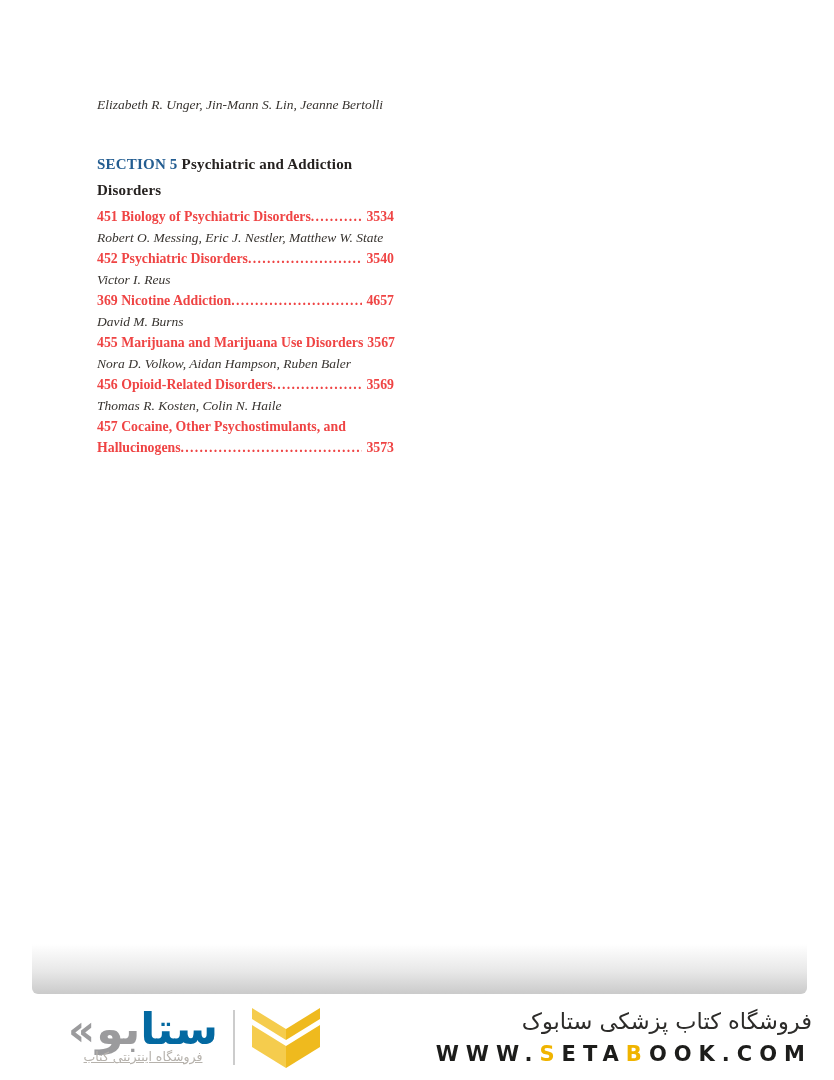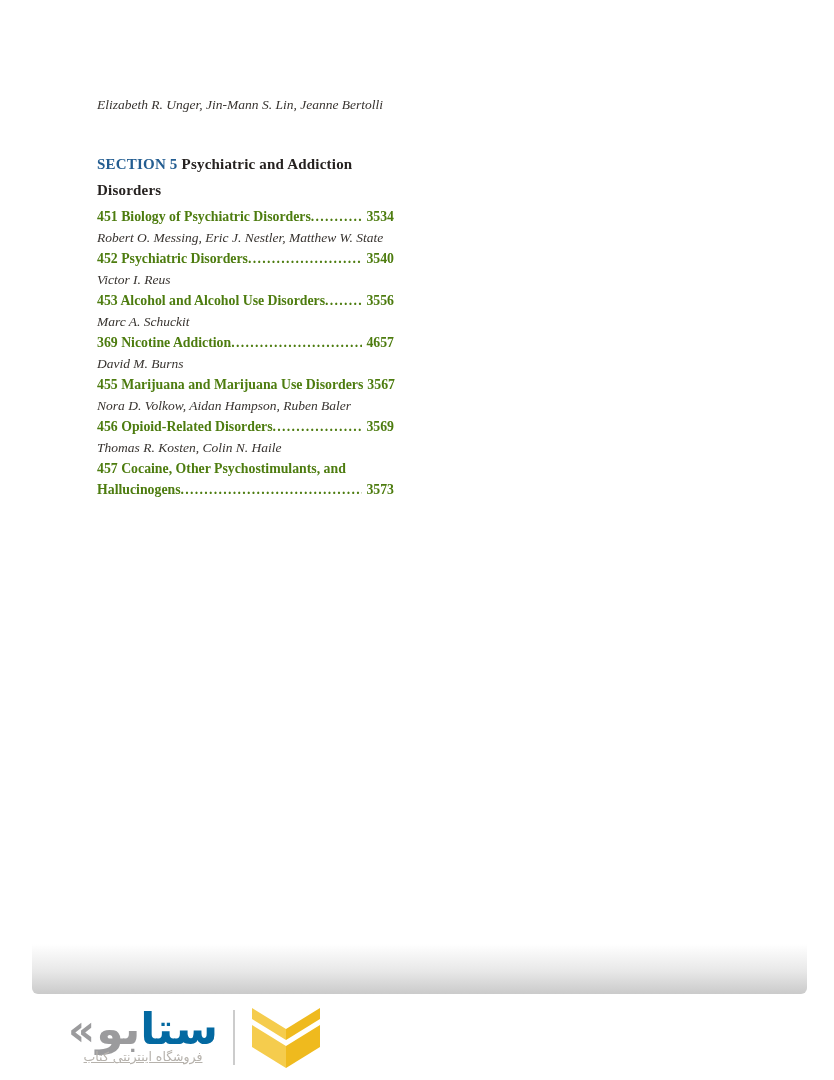--- a/index.html
+++ b/index.html
@@ -21,21 +21,21 @@
     font-family:"Liberation Serif", serif;
   }
   .leading-authors { line-height:16px; }
   .section-header {
     margin:38px 0 3px 0; font-size:15px; line-height:26px; font-weight:bold;
     color:#262220; letter-spacing:0.2px;
   }
   .section-label { color:#235d91; }
   .toc-line {
     display:flex; align-items:baseline; font-weight:bold; font-size:13.8px;
-    line-height:21px; color:#4d7c0f;
+    line-height:21px; color:#ef4444;
   }
   .toc-title { white-space:nowrap; flex:0 0 auto; }
   .dots { flex:1 1 auto; min-width:0; overflow:hidden; white-space:nowrap; }
   .dots::after { content:"...................................................................................."; letter-spacing:1.3px; }
   .toc-page { white-space:nowrap; margin-left:4px; flex:0 0 auto; }
 
   
   .footer { position:absolute; left:0; top:998px; width:834px; height:82px; background:#ffffff; }
   .brand-logo { position:absolute; left:68px; top:8px; display:flex; align-items:center; gap:15px; }
   .logo-left { text-align:center; }
@@ -86,28 +86,20 @@
 
     <div class="toc-entry">
       <div class="toc-line">
         <span class="toc-title">452 Psychiatric Disorders</span>
         <span class="dots"></span>
         <span class="toc-page">3540</span>
       </div>
       <div class="authors">Victor I. Reus</div>
     </div>
 
-    <div class="toc-entry">
-      <div class="toc-line">
-        <span class="toc-title">453 Alcohol and Alcohol Use Disorders</span>
-        <span class="dots"></span>
-        <span class="toc-page">3556</span>
-      </div>
-      <div class="authors">Marc A. Schuckit</div>
-    </div>
 
     <div class="toc-entry">
       <div class="toc-line">
         <span class="toc-title">369 Nicotine Addiction</span>
         <span class="dots"></span>
         <span class="toc-page">4657</span>
       </div>
       <div class="authors">David M. Burns</div>
     </div>
 
@@ -160,14 +152,20 @@
     <div class="logo-divider"></div>
 
     <svg class="emblem" width="72" height="62" viewBox="0 0 72 62" xmlns="http://www.w3.org/2000/svg">
       <polygon points="2,2 36,23 36,34 2,13" fill="#f5cc4d"></polygon>
       <polygon points="36,23 70,2 70,13 36,34" fill="#efba1e"></polygon>
       <polygon points="2,19 36,40 36,62 2,41" fill="#f5cc4d"></polygon>
       <polygon points="36,40 70,19 70,41 36,62" fill="#efba1e"></polygon>
     </svg>
   </div>
 
+  <div class="footer-right">
+    <div class="store-title">فروشگاه کتاب پزشکی ستابوک</div>
+    <div class="website">
+      <span>WWW.</span><span class="hl">S</span><span>ETA</span><span class="hl">B</span><span>OOK.COM</span>
+    </div>
+  </div>
 
 </footer>
 
 </body></html>

